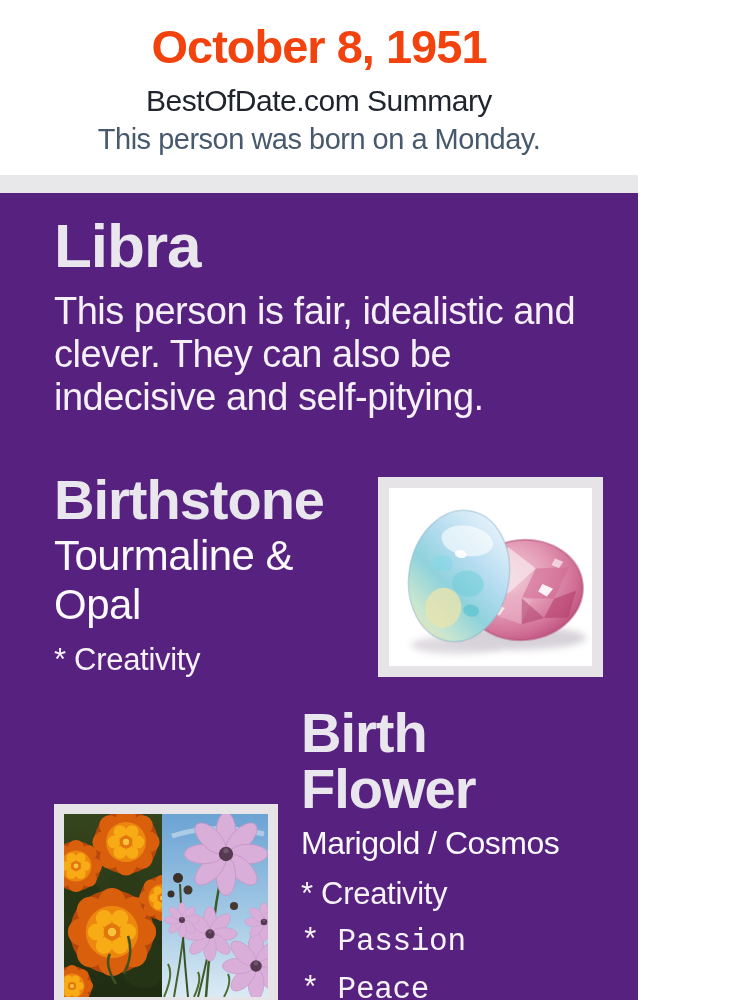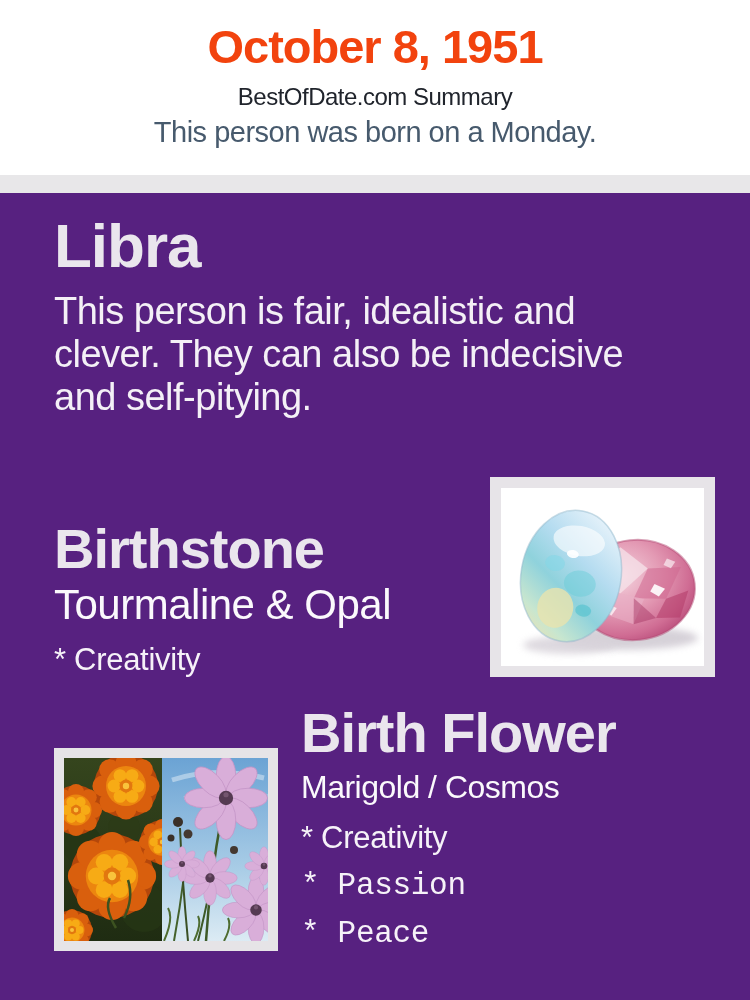--- a/index.html
+++ b/index.html
@@ -2,34 +2,34 @@
 <html><head>
 <meta charset="utf-8">
 <style>
   * { margin: 0; padding: 0; box-sizing: border-box; }
   html, body { width: 750px; height: 1000px; }
   body {
     font-family: "Liberation Sans", "DejaVu Sans", sans-serif;
     background: #ffffff;
     overflow: hidden;
   }
-  .page { width: 750px; height: 1000px; display: flex; flex-direction: column; }
+  .page { width: 638px; height: 1000px; display: flex; flex-direction: column; }
 
   
   .header { height: 175px; text-align: center; padding-top: 20px; background: #ffffff; }
   .date-title {
     color: #f2430e;
     font-size: 47px;
     font-weight: 700;
     line-height: 1.15;
     letter-spacing: -1px;
   }
   .site-summary {
     color: #20242c;
-    font-size: 24px;
+    font-size: 30px;
     font-weight: 400;
     margin-top: 9px;
     line-height: 1.2;
     letter-spacing: -0.5px;
   }
   .born-day {
     color: #475a6d;
     font-size: 29px;
     margin-top: 3px;
     line-height: 1.2;

